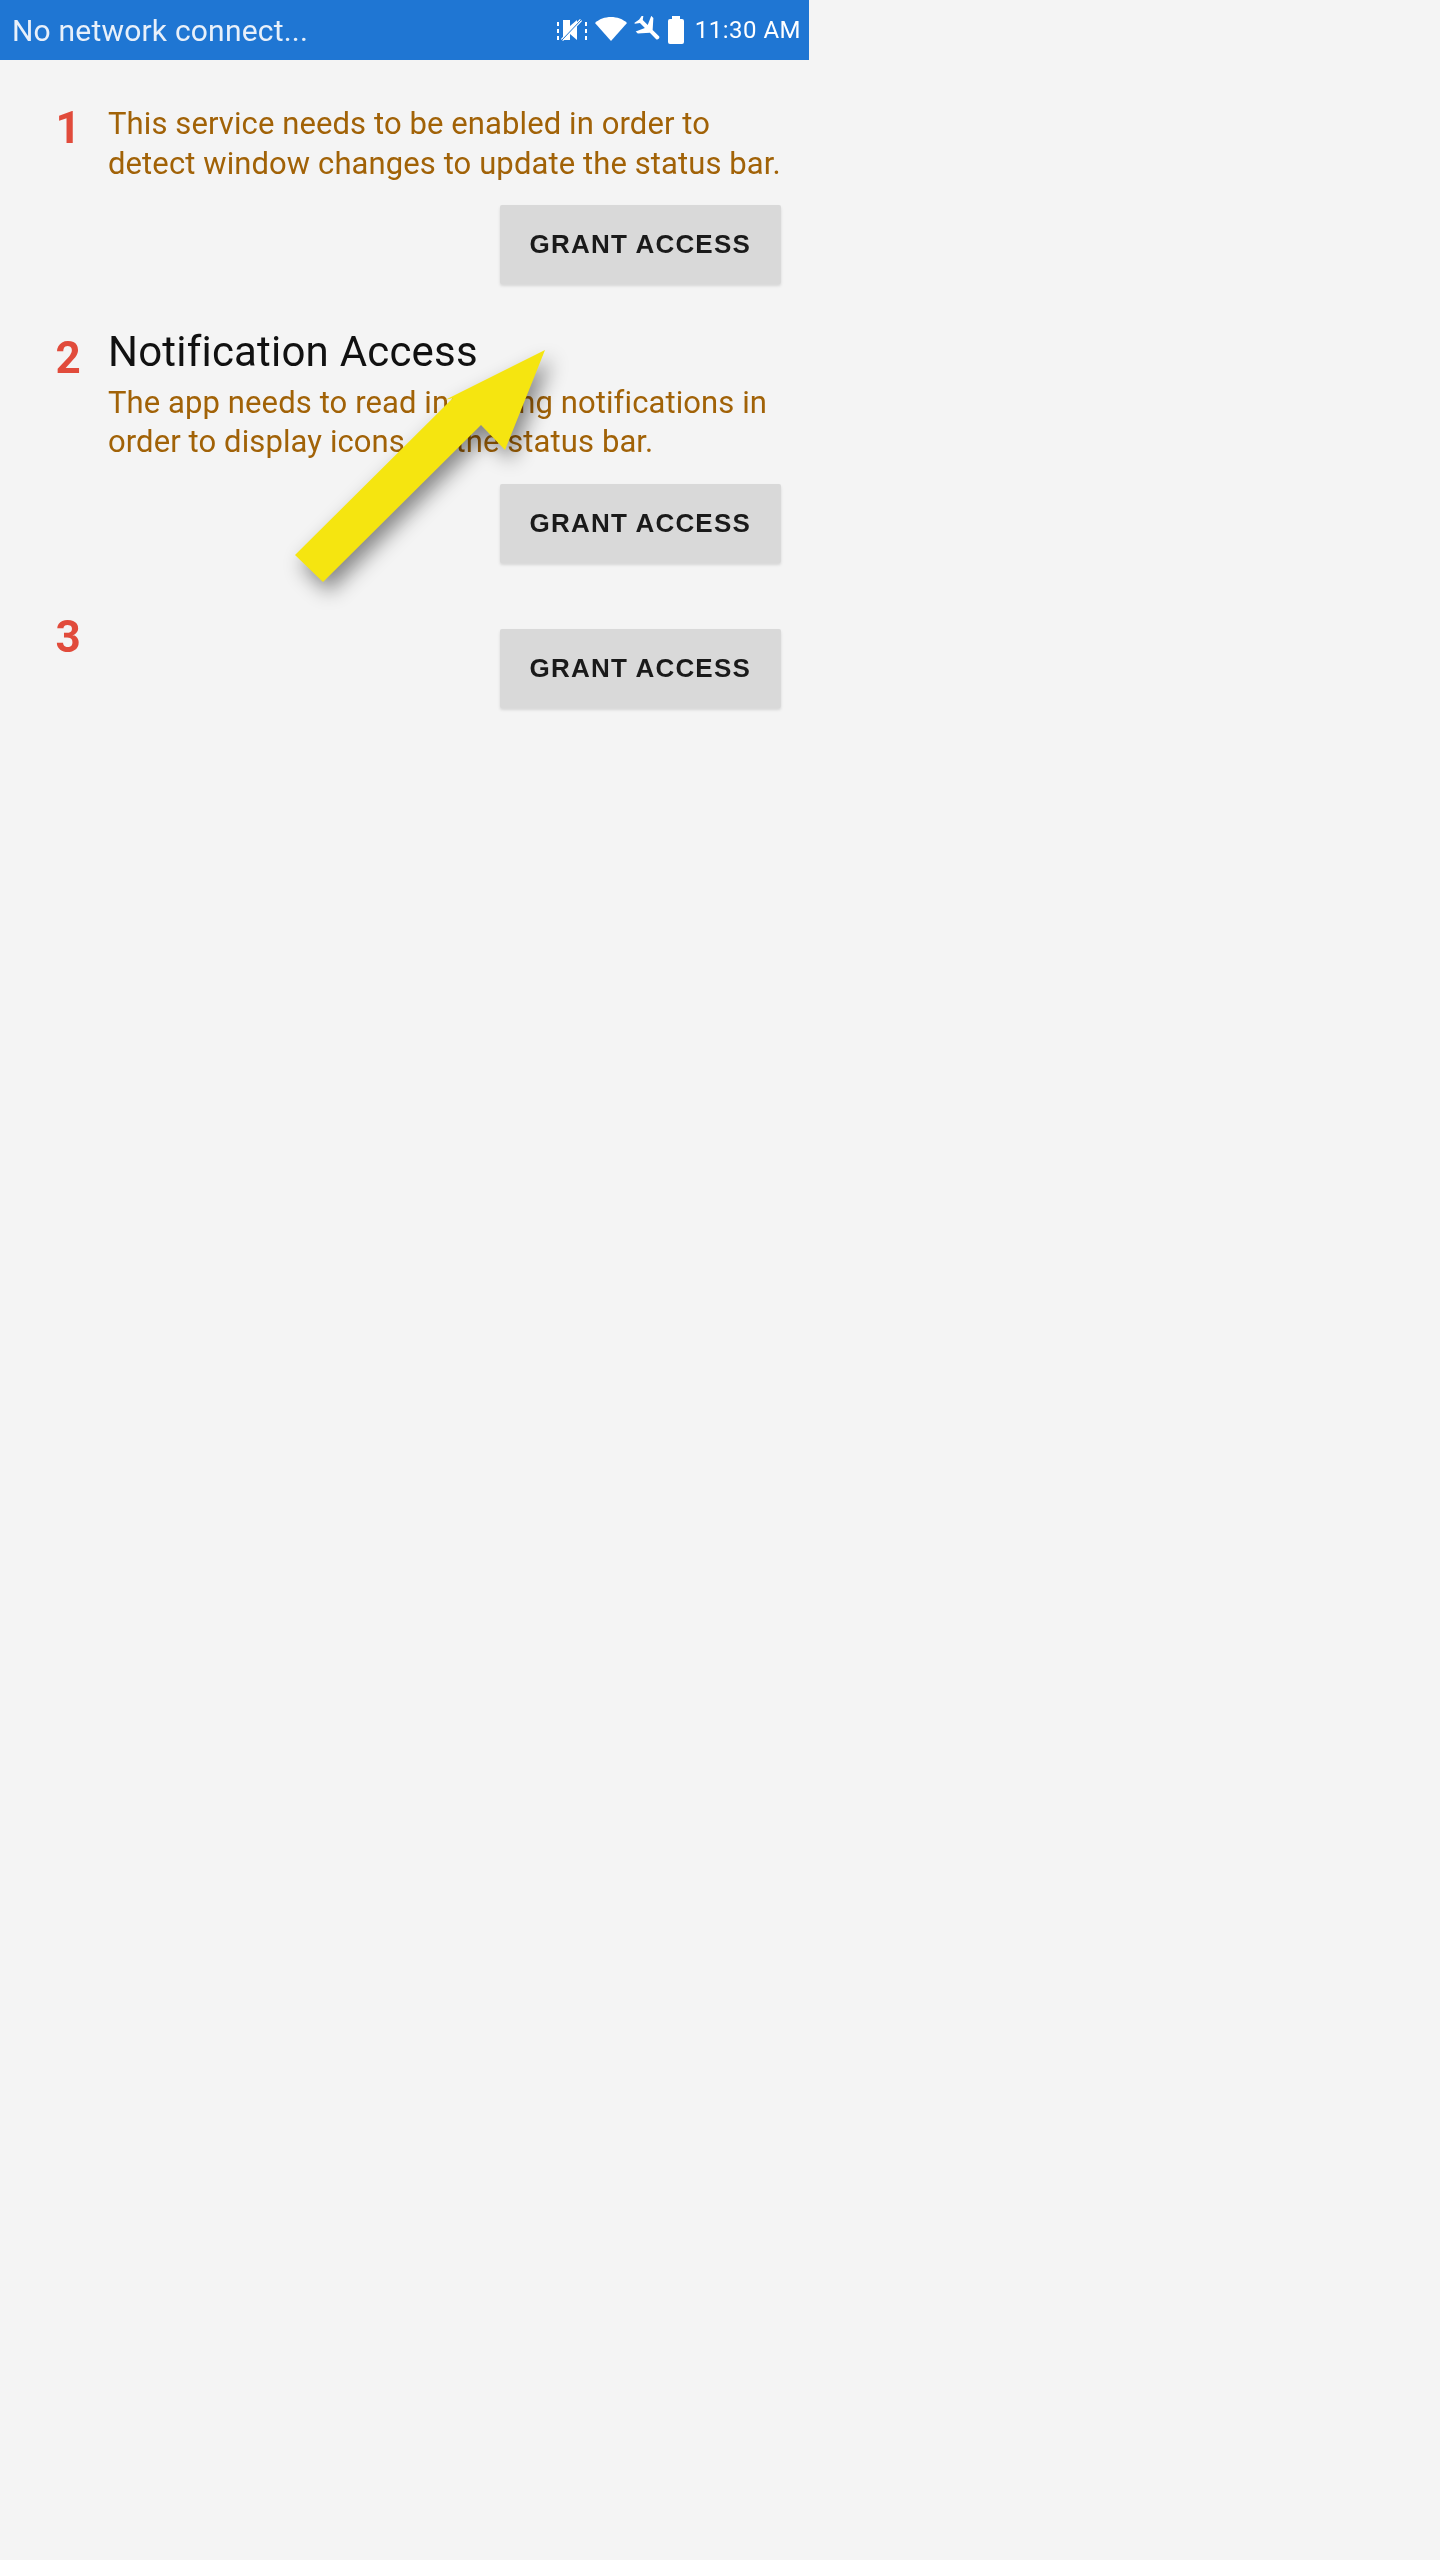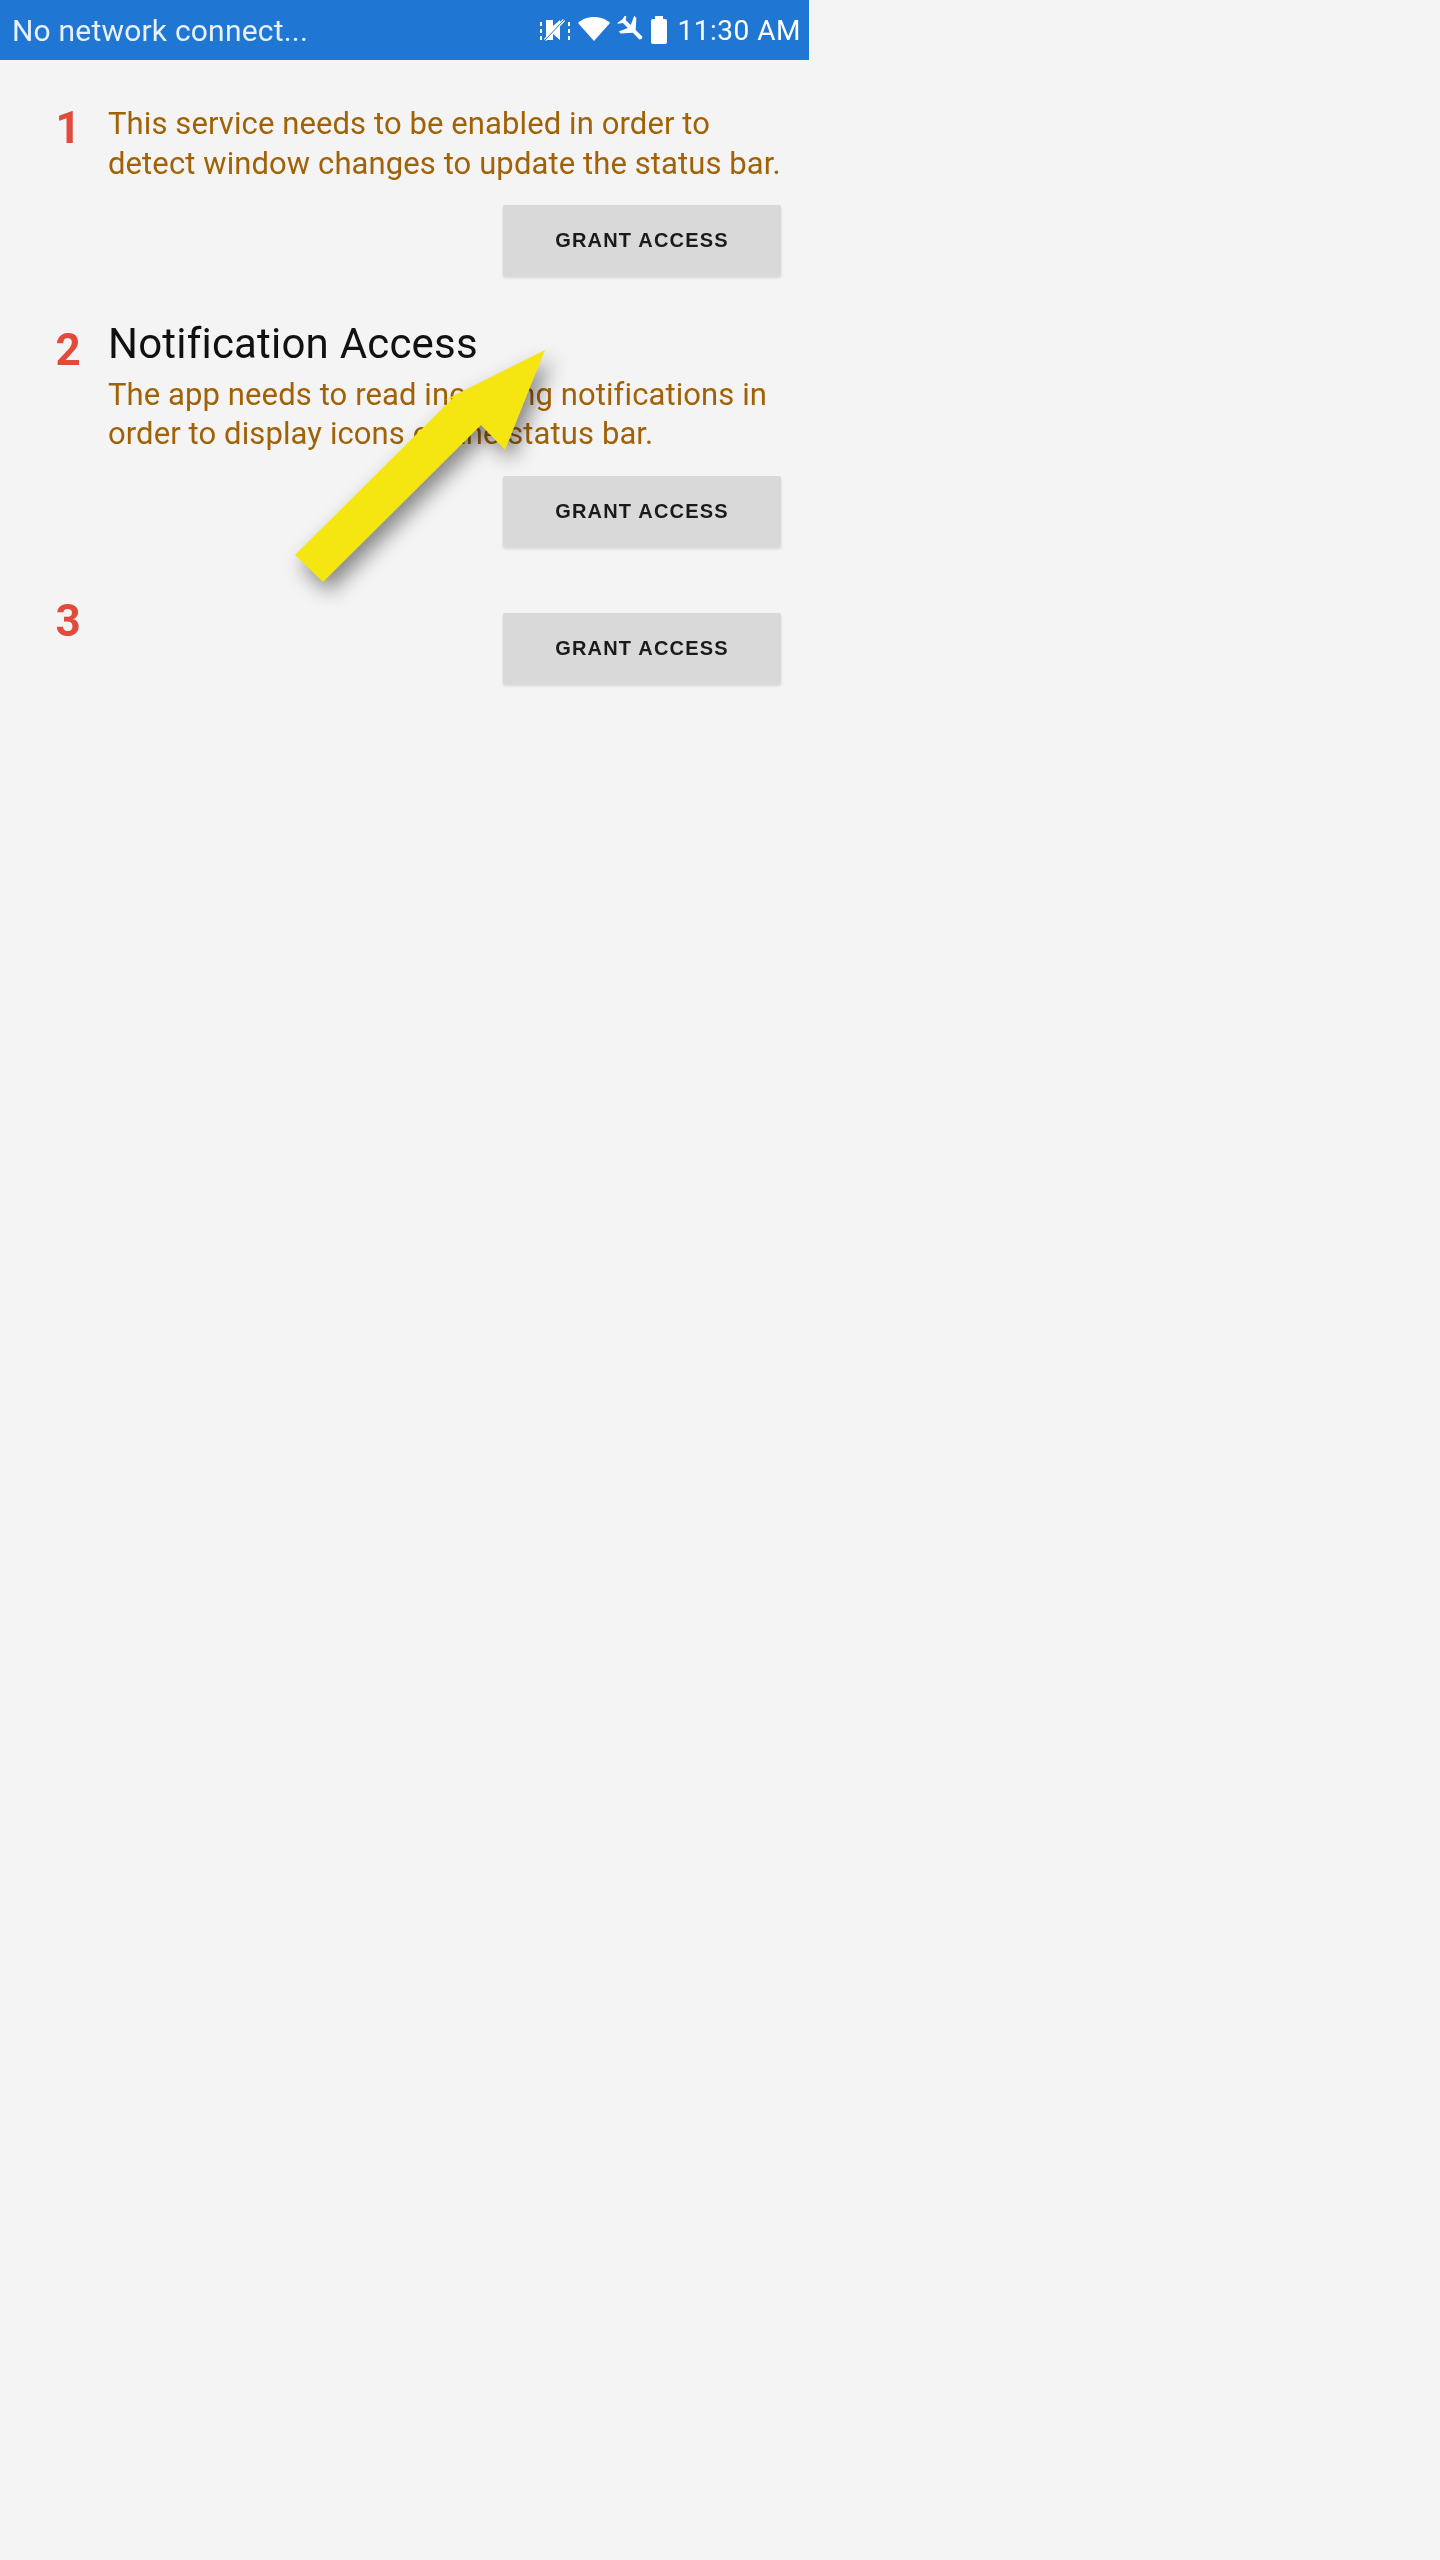--- a/index.html
+++ b/index.html
@@ -21,21 +21,21 @@
     letter-spacing: 0.2px;
   }
   .status-right {
     display: flex;
     align-items: center;
     gap: 6px;
     font-size: 30px;
     color: #ffffff;
   }
   .status-right svg { display: block; }
-  .clock { margin-left: 4px; font-size: 28px; letter-spacing: 0.5px; }
+  .clock { margin-left: 4px; font-size: 24px; letter-spacing: 0.5px; }
   
   .content {
     padding: 38px 28px 0 28px;
   }
   
   .step {
     display: flex;
     margin-bottom: 44px;
   }
   .step-num {
@@ -66,21 +66,21 @@
   }
   .step-btn-row {
     display: flex;
     justify-content: flex-end;
     margin-top: 22px;
   }
   .grant-btn {
     background: #d9d9d9;
     border: none;
     padding: 24px 30px;
-    font-size: 20px;
+    font-size: 26px;
     font-weight: 600;
     color: #1a1a1a;
     letter-spacing: 1.2px;
     cursor: pointer;
     box-shadow: 0 2px 3px rgba(0,0,0,0.12);
     border-radius: 2px;
     min-width: 278px;
     text-align: center;
   }
   

